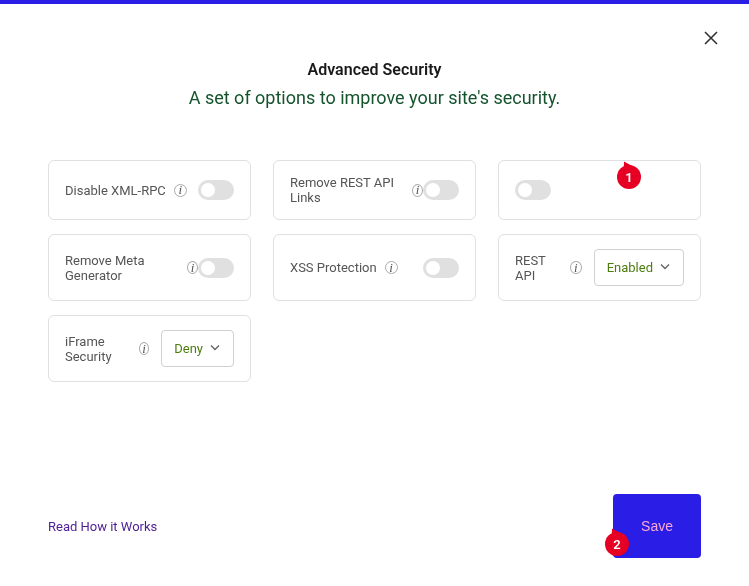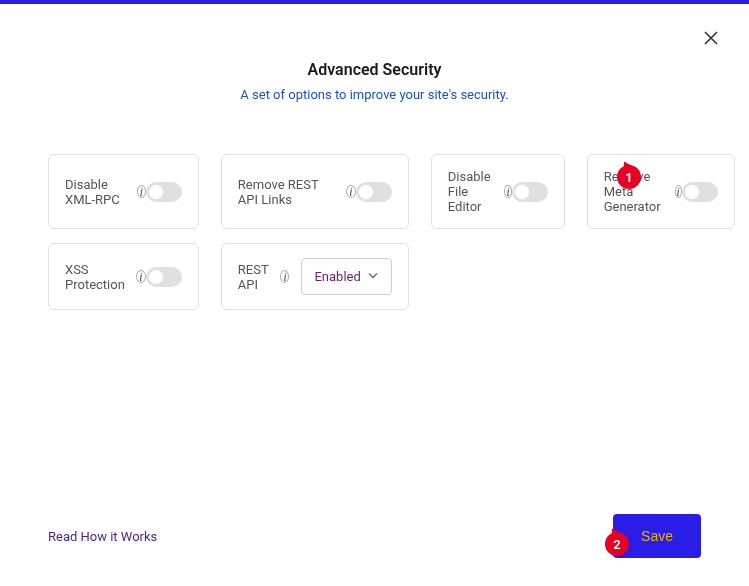--- a/index.html
+++ b/index.html
@@ -33,26 +33,26 @@
       margin-top: 56px;
       margin-bottom: 44px;
     }
     .header h1 {
       font-size: 16px;
       font-weight: 600;
       color: #1a1a1a;
       margin-bottom: 8px;
     }
     .header p {
-      font-size: 13px;
-      color: #1d4ed8;
+      font-size: 18px;
+      color: #14532d;
     }
     .grid {
       display: grid;
-      grid-template-columns: 1fr 1fr 1fr 1fr;
+      grid-template-columns: 1fr 1fr 1fr;
       gap: 14px 22px;
       padding: 8px 48px;
     }
     .option {
       border: 1px solid #e0e0e0;
       border-radius: 6px;
       padding: 14px 16px;
       display: flex;
       align-items: center;
       justify-content: space-between;
@@ -111,21 +111,21 @@
     .select-wrap {
       position: relative;
       flex: 1;
       margin-left: 12px;
     }
     .select {
       border: 1px solid #d0d0d0;
       border-radius: 4px;
       padding: 10px 30px 10px 12px;
       font-size: 13px;
-      color: #701a75;
+      color: #4d7c0f;
       cursor: pointer;
       background: #fff;
       position: relative;
     }
     .chevron {
       position: absolute;
       right: 12px;
       top: 50%;
       transform: translateY(-50%);
       pointer-events: none;
@@ -140,24 +140,24 @@
       align-items: center;
       justify-content: space-between;
     }
     .link {
       color: #4c1d95;
       font-size: 13px;
       cursor: pointer;
     }
     .save-btn {
       background: #2a1de6;
-      color: #eab308;
+      color: #f9a8d4;
       border: none;
       border-radius: 4px;
-      padding: 14px 28px;
+      padding: 24px 28px;
       font-size: 14px;
       cursor: pointer;
       position: relative;
     }
     .annot {
       position: absolute;
       width: 24px;
       height: 24px;
       border-radius: 50%;
       background: #e60023;
@@ -213,24 +213,20 @@
 
   <div class="option">
     <div class="label-wrap">
       <span>Remove REST API Links</span>
       <span class="info-icon"></span>
     </div>
     <div class="toggle off"></div>
   </div>
 
   <div class="option">
-    <div class="label-wrap">
-      <span>Disable File Editor</span>
-      <span class="info-icon"></span>
-    </div>
     <div class="toggle off"></div>
   </div>
 
   <div class="option">
     <div class="label-wrap">
       <span>Remove Meta Generator</span>
       <span class="info-icon"></span>
     </div>
     <div class="toggle off"></div>
   </div>
@@ -253,20 +249,36 @@
         <span>Enabled</span>
         <span class="chevron">
           <svg viewBox="0 0 12 12">
               <path d="M2 4 L6 8 L10 4" stroke="#666" stroke-width="1.4" fill="none"></path>
             </svg>
         </span>
       </div>
     </div>
   </div>
 
+  <div class="option">
+    <div class="label-wrap">
+      <span>iFrame Security</span>
+      <span class="info-icon"></span>
+    </div>
+    <div class="select-wrap">
+      <div class="select">
+        <span>Deny</span>
+        <span class="chevron">
+          <svg viewBox="0 0 12 12">
+              <path d="M2 4 L6 8 L10 4" stroke="#666" stroke-width="1.4" fill="none"></path>
+            </svg>
+        </span>
+      </div>
+    </div>
+  </div>
 
 
 </div>
 
 <div class="footer">
   <span class="link">Read How it Works</span>
   <button class="save-btn">Save</button>
 </div>
 
 <div class="annot annot1">1</div>

